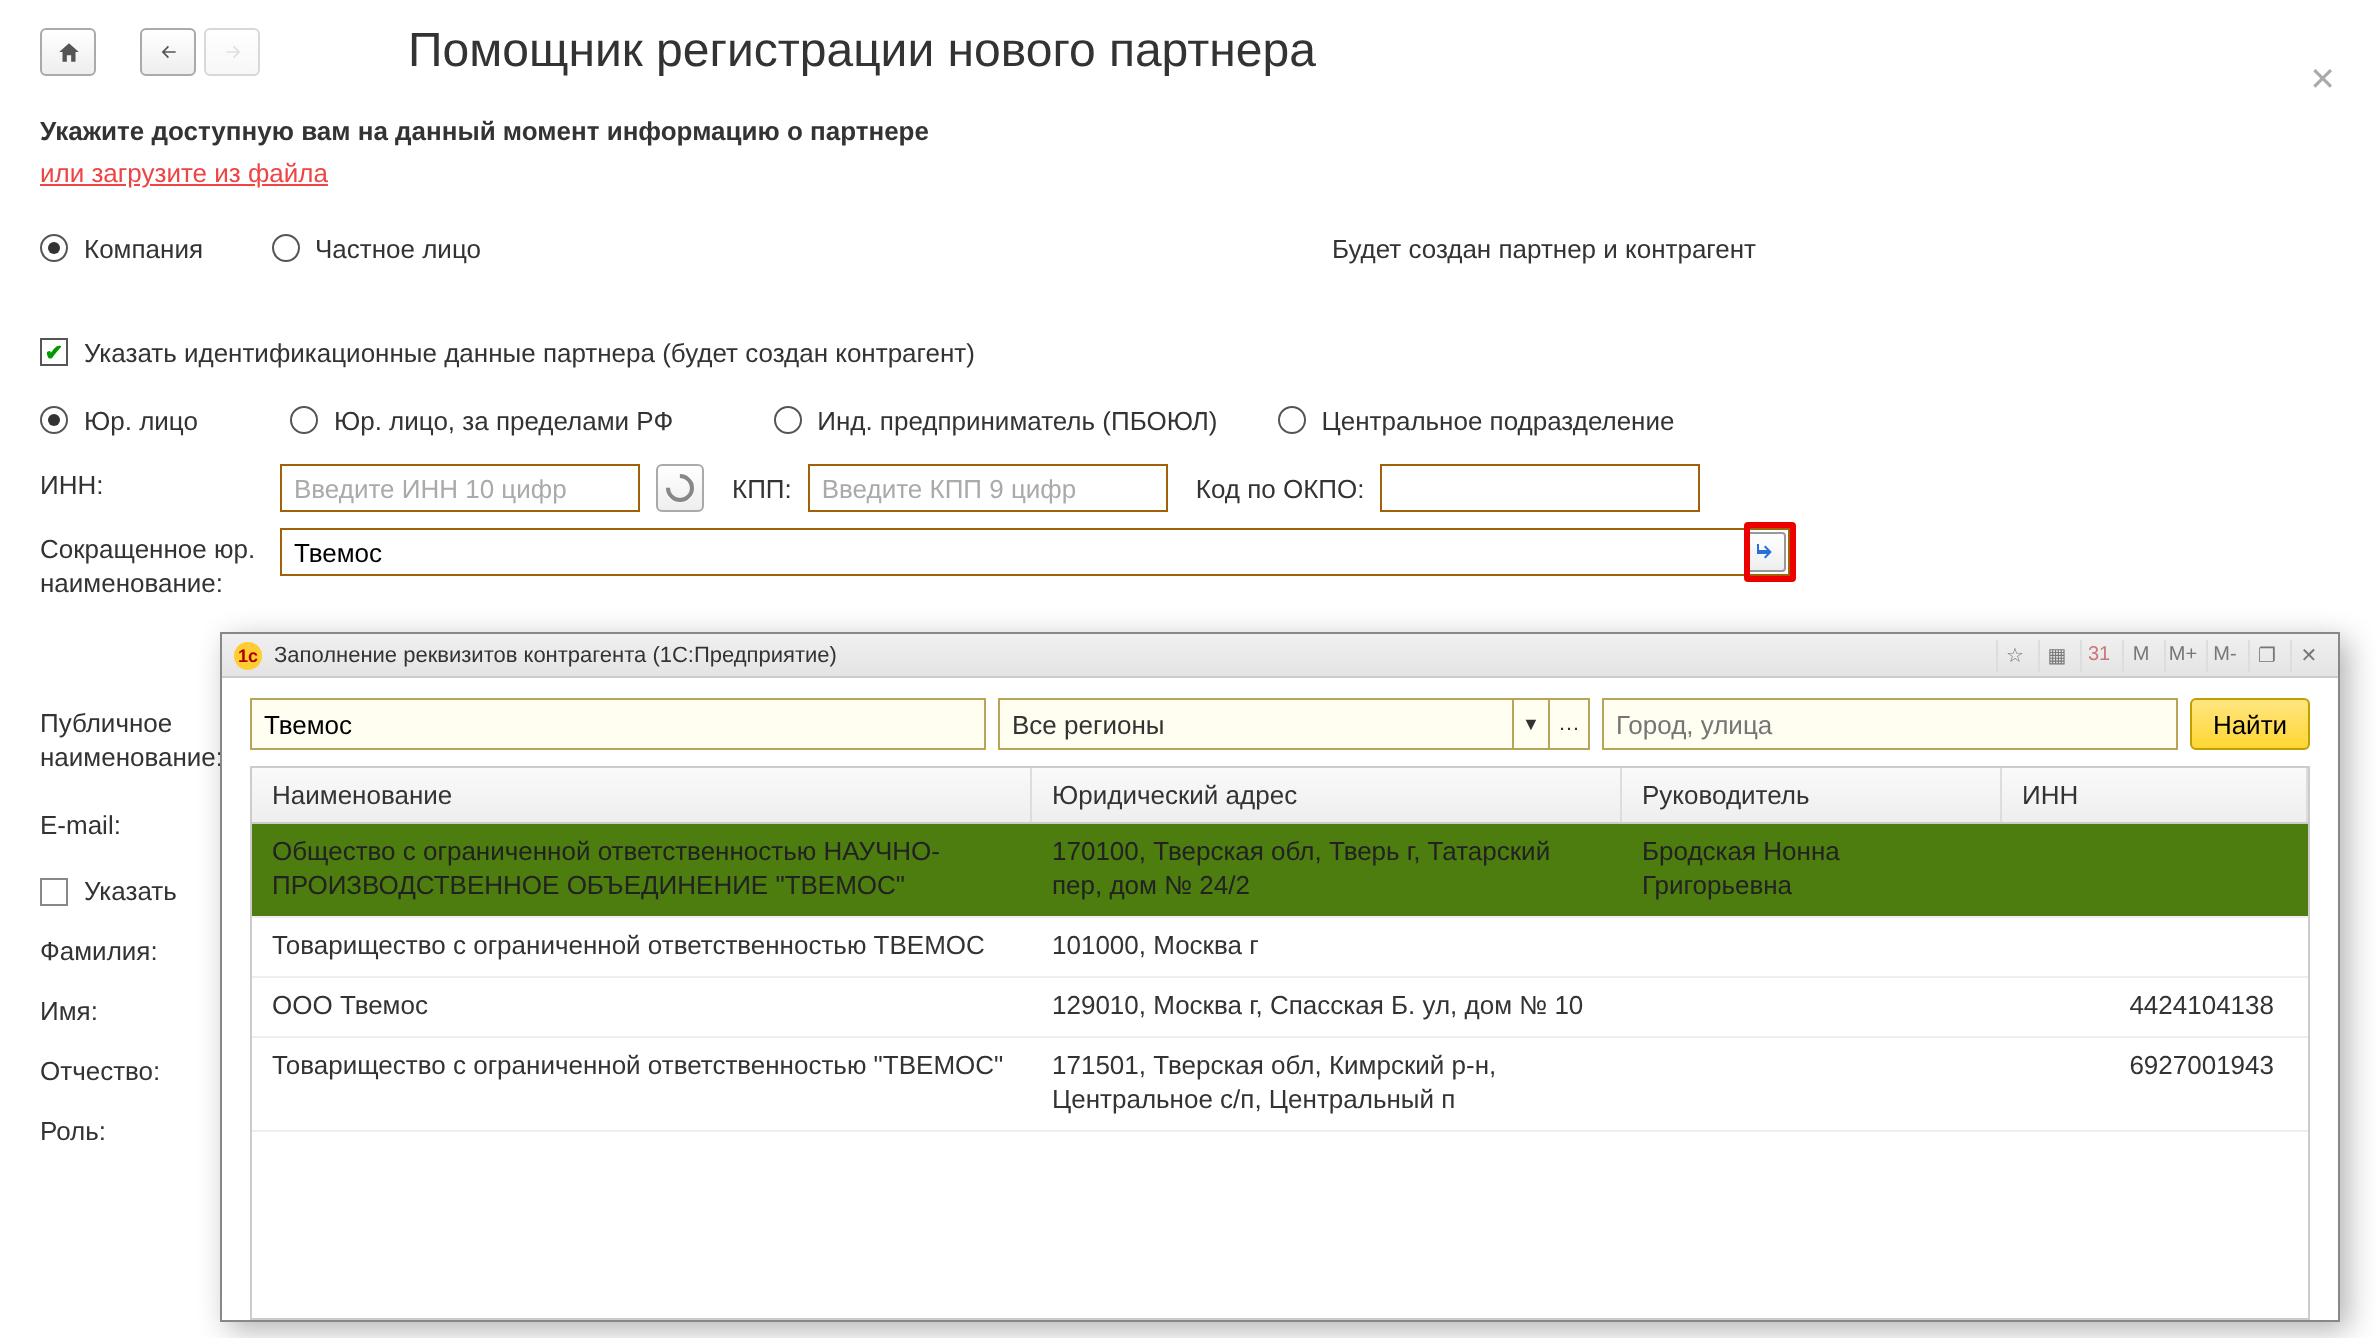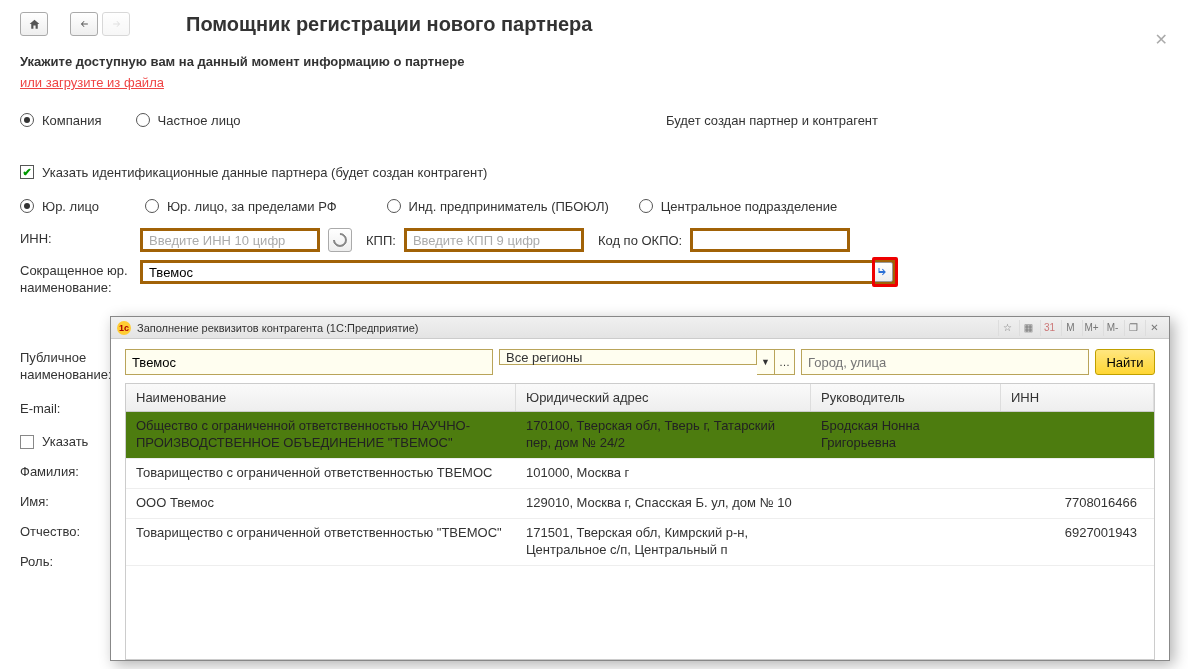--- a/index.html
+++ b/index.html
@@ -2,39 +2,39 @@
 <html><head>
   <meta charset="utf-8">
   <style>
     * { box-sizing: border-box; margin: 0; padding: 0; }
     body { font-family: Arial, sans-serif; font-size: 13px; color: #333; background: #fff; width: 1188px; height: 669px; position: relative; overflow: hidden; }
     
     .main-window { padding: 12px 20px; }
     .main-toolbar { display: flex; align-items: center; gap: 4px; margin-bottom: 8px; }
     .tb-btn { width: 28px; height: 24px; border: 1px solid #aaa; background: linear-gradient(#fff,#eee); border-radius: 3px; display: flex; align-items: center; justify-content: center; cursor: pointer; }
     .tb-btn.disabled { opacity: 0.45; cursor: default; }
-    .main-title { font-size: 20px; font-weight: bold; margin-left: 52px; }
+    .main-title { font-size: 24px; font-weight: normal; margin-left: 70px; }
     .close-x { position: absolute; top: 30px; right: 20px; color: #aaa; font-size: 16px; cursor: pointer; }
     
     .subtitle { font-weight: bold; margin-top: 18px; }
     .load-link { color: #ef4444; text-decoration: underline; display: inline-block; margin-top: 6px; margin-bottom: 18px; }
     
     .row { display: flex; align-items: center; margin-bottom: 10px; min-height: 24px; }
     .radio-group { display: flex; gap: 34px; align-items: center; }
     .radio-item { display: flex; align-items: center; gap: 8px; }
     .radio-outer { width: 14px; height: 14px; border: 1px solid #555; border-radius: 50%; display: flex; align-items: center; justify-content: center; }
     .radio-inner { width: 6px; height: 6px; background: #333; border-radius: 50%; }
     .hint-label { margin-left: auto; color: #333; padding-right: 290px;}
     
     .checkbox { width: 14px; height: 14px; border: 1px solid #555; display: flex; align-items: center; justify-content: center; margin-right: 8px; font-size: 11px; color: #090; font-weight: bold; }
     
     .form-row { display: flex; align-items: flex-start; margin-bottom: 8px; }
     .form-label { width: 120px; flex-shrink: 0; padding-top: 3px; color: #333; }
     .form-label.two-line { line-height: 1.3; }
-    .text-input { height: 24px; border: 3px solid #a16207; padding: 0 6px; font-size: 13px; background: #fff; }
+    .text-input { height: 24px; border: 1px solid #a16207; padding: 0 6px; font-size: 13px; background: #fff; }
     .text-input::placeholder { color: #aaa; }
     
     .inline-group { display: flex; align-items: center; gap: 8px; }
     .sq-btn { width: 24px; height: 24px; border: 1px solid #aaa; background: linear-gradient(#fff,#eee); border-radius: 3px; display:flex; align-items:center; justify-content:center; cursor:pointer; }
     .arrow-refresh::before { content: ""; display:block; width:10px; height:10px; border: 2px solid #888; border-left-color: transparent; border-radius: 50%; transform: rotate(45deg); }
     
     .wide-input-wrap { position: relative; width: 755px; }
     .wide-input-wrap input { width: 100%; padding-right: 28px; }
     .inside-btn { position:absolute; right:2px; top:2px; width:20px; height:20px; background:linear-gradient(#fff,#eee); border:1px solid #999; border-radius:2px; display:flex; align-items:center; justify-content:center; }
     .red-highlight { position:absolute; right:-3px; top:-3px; width:26px; height:30px; border:3px solid #e00; border-radius:2px; pointer-events:none; }
@@ -49,21 +49,21 @@
     .popup-titlebar { height: 22px; background: linear-gradient(#f0f0f0,#e4e4e4); display:flex; align-items:center; padding: 0 6px; font-size: 11px; border-bottom:1px solid #ccc; }
     .popup-title-icon { width:14px; height:14px; background:#fc3; border-radius:50%; margin-right:6px; display:flex; align-items:center; justify-content:center; font-size:9px; color:#a00; font-weight:bold; }
     .popup-title-tools { margin-left:auto; display:flex; align-items:center; gap:3px; }
     .mini-tool { width:18px; height:16px; display:flex; align-items:center; justify-content:center; font-size:10px; color:#777; border-left:1px solid #ddd; cursor:pointer; }
     
     .popup-body { padding: 10px 14px 0 14px; flex:1; overflow:hidden; display:flex; flex-direction:column; }
     .popup-heading { font-size: 18px; font-weight: normal; margin-bottom: 10px; }
     
     .search-bar { display:flex; gap:6px; margin-bottom:8px; }
     .search-input { flex: 0 0 368px; height:26px; border:1px solid #b9a45a; background:#fffef0; padding:0 6px; font-size:13px; }
-    .region-select { flex: 0 0 258px; height:16px; border:1px solid #b9a45a; background:#fffef0; padding:0 6px; display:flex; align-items:center; }
+    .region-select { flex: 0 0 258px; height:26px; border:1px solid #b9a45a; background:#fffef0; padding:0 6px; display:flex; align-items:center; }
     .dd-btn { width:18px; height:26px; border:1px solid #b9a45a; border-left:none; background:#fffef0; display:flex; align-items:center; justify-content:center; font-size:9px; }
     .dots-btn { width:20px; height:26px; border:1px solid #b9a45a; border-left:none; background:#fffef0; display:flex; align-items:center; justify-content:center; font-size:11px; }
     .city-input { flex:1; height:26px; border:1px solid #b9a45a; background:#fffef0; padding:0 6px; font-size:13px; }
     .find-btn { width:60px; height:26px; border:1px solid #c0a000; background:linear-gradient(#ffe680,#ffd633); border-radius:3px; font-size:13px; cursor:pointer; }
     
     .grid { border:1px solid #ccc; flex:1; overflow:auto; }
     .grid-header { display:flex; background:linear-gradient(#fafafa,#eee); border-bottom:1px solid #ccc; }
     .gh-cell { padding:6px 10px; font-size:13px; color:#333; border-right:1px solid #ddd; }
     .col-name { flex: 0 0 390px; }
     .col-addr { flex: 0 0 295px; }
@@ -246,21 +246,21 @@
           <div class="g-row">
             <div class="g-cell col-name">Товарищество с ограниченной ответственностью ТВЕМОС</div>
             <div class="g-cell col-addr">101000, Москва г</div>
             <div class="g-cell col-mgr"></div>
             <div class="g-cell col-inn inn"></div>
           </div>
           <div class="g-row">
             <div class="g-cell col-name">ООО Твемос</div>
             <div class="g-cell col-addr">129010, Москва г, Спасская Б. ул, дом № 10</div>
             <div class="g-cell col-mgr"></div>
-            <div class="g-cell col-inn inn">7708016466</div>
+            <div class="g-cell col-inn inn">4424104138</div>
           </div>
           <div class="g-row">
             <div class="g-cell col-name">Товарищество с ограниченной ответственностью "ТВЕМОС"</div>
             <div class="g-cell col-addr">171501, Тверская обл, Кимрский р-н, Центральное с/п, Центральный п</div>
             <div class="g-cell col-mgr"></div>
             <div class="g-cell col-inn inn">6927001943</div>
           </div>
         </div>
     </div>
   </div>

